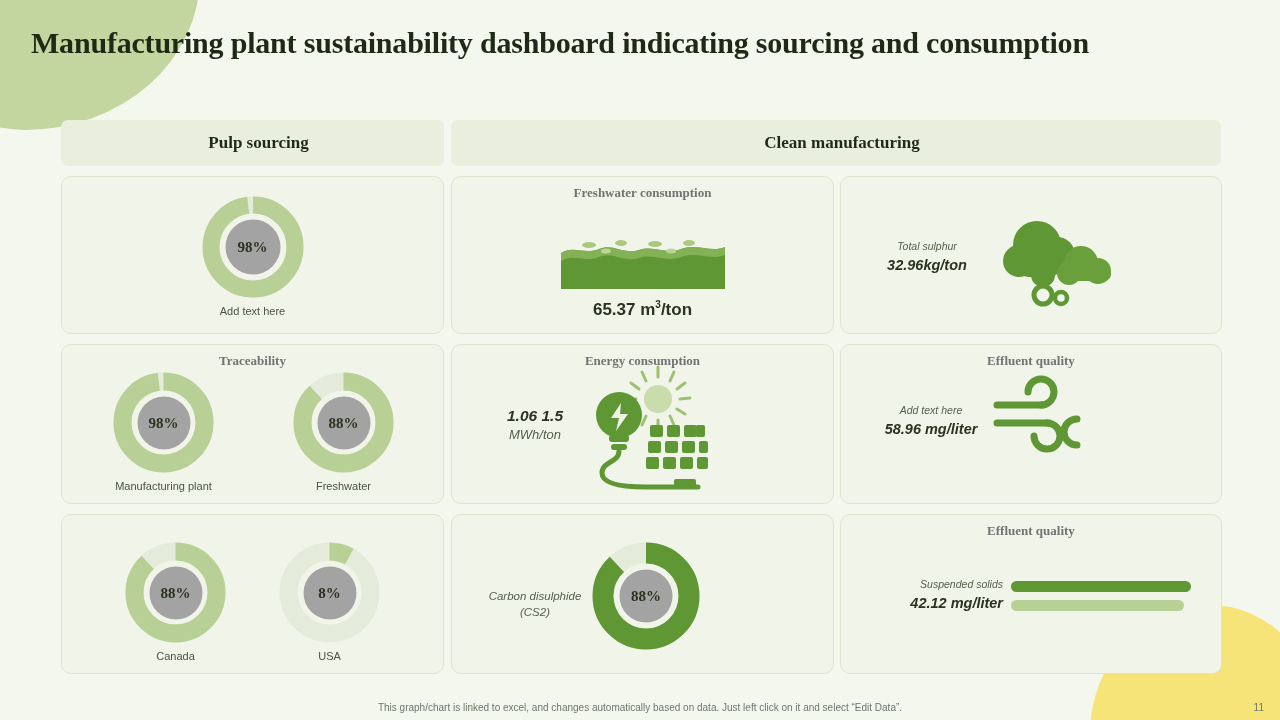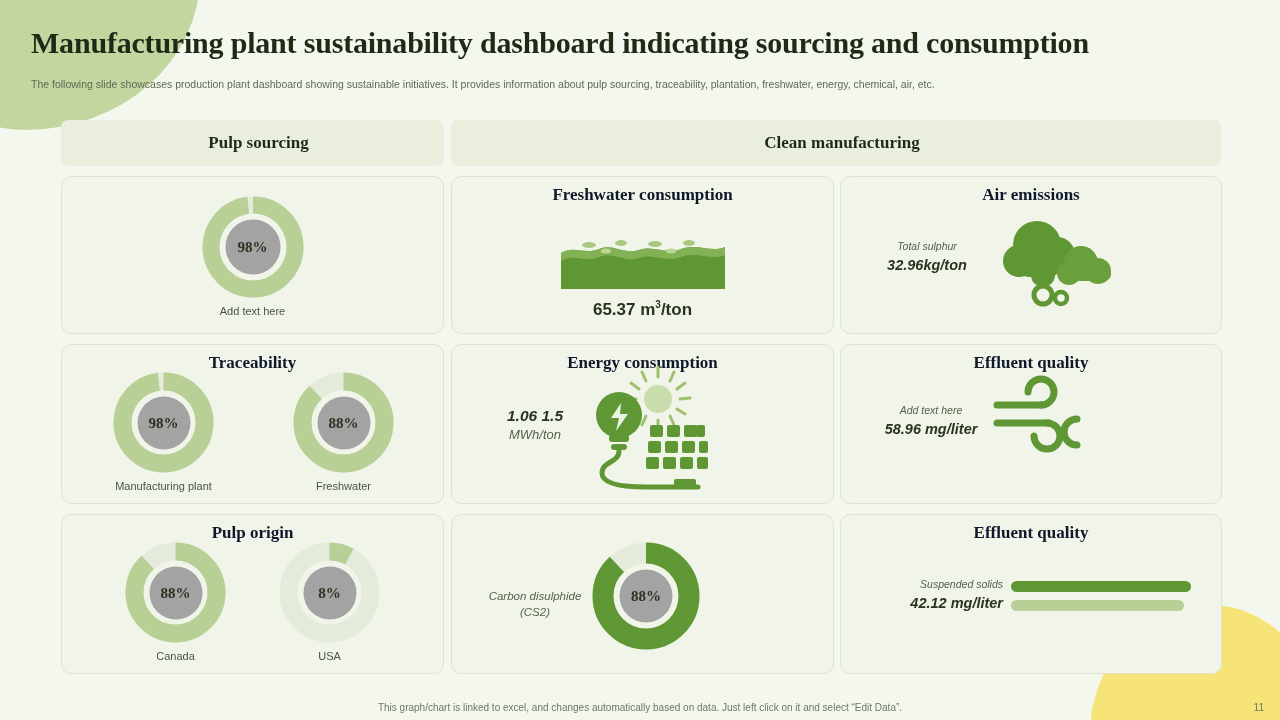--- a/index.html
+++ b/index.html
@@ -83,22 +83,22 @@
     border-radius: 10px;
   }
   .card-title {
     position: absolute;
     top: 8px;
     left: 0;
     width: 100%;
     text-align: center;
     font-family: "Liberation Serif", serif;
     font-weight: bold;
-    font-size: 17px;
-    color: #0f172a;
+    font-size: 13px;
+    color: #737373;
   }
 
   
   .col1 { left: 61px;  width: 383px; }
   .col2 { left: 451px; width: 383px; }
   .col3 { left: 840px; width: 382px; }
   .row1 { top: 176px; height: 158px; }
   .row2 { top: 344px; height: 160px; }
   .row3 { top: 514px; height: 160px; }
 
@@ -176,21 +176,20 @@
 </style>
 </head>
 <body>
 
 <div class="blob-green"></div>
 <div class="blob-yellow"></div>
 
 <div class="page">
 
   <div class="page-title">Manufacturing plant sustainability dashboard indicating sourcing and consumption</div>
-  <div class="page-subtitle">The following slide showcases production plant dashboard showing sustainable initiatives. It provides information about pulp sourcing, traceability, plantation, freshwater, energy, chemical, air, etc.</div>
 
   <div class="band band-pulp">
     <span>Pulp sourcing</span>
   </div>
   <div class="band band-clean">
     <span>Clean manufacturing</span>
   </div>
 
   <div class="card col1 row1">
     <div class="donut-wrap" style="left:50%;top:18px;transform:translateX(-50%);">
@@ -218,21 +217,20 @@
         <ellipse cx="47" cy="16" rx="5" ry="2.5" fill="#b9d694"></ellipse>
         <ellipse cx="112" cy="16" rx="5" ry="2.5" fill="#b9d694"></ellipse>
       </svg>
     </div>
     <div class="center-value" style="top:122px;">
       <span>65.37 m</span><sup style="font-size:10px;">3</sup><span>/ton</span>
     </div>
   </div>
 
   <div class="card col3 row1">
-    <div class="card-title">Air emissions</div>
     <div class="metric" style="left:26px;top:62px;width:120px;">
       <div class="metric-label">Total sulphur</div>
       <div class="metric-value">32.96kg/ton</div>
     </div>
     <div style="position:absolute;left:158px;top:42px;">
       <svg width="120" height="88" viewBox="0 0 120 88">
         <circle cx="38" cy="26" r="24" fill="#5e9733"></circle>
         <circle cx="20" cy="42" r="16" fill="#5e9733"></circle>
         <circle cx="58" cy="36" r="18" fill="#5e9733"></circle>
         <rect x="19" y="38" width="42" height="20" rx="10" fill="#5e9733"></rect>
@@ -335,21 +333,20 @@
         <path d="M4 30 L50 30"></path>
         <path d="M48 30 A13 13 0 1 0 35 17"></path>
         <path d="M4 48 L56 48"></path>
         <path d="M54 48 A13 13 0 1 1 41 61"></path>
         <path d="M84 44 A13 13 0 1 0 84 70"></path>
       </svg>
     </div>
   </div>
 
   <div class="card col1 row3">
-    <div class="card-title">Pulp origin</div>
 
     <div class="donut-wrap" style="left:62px;top:26px;">
       <div class="donut" style="width:103px;height:103px;">
         <svg width="103" height="103" viewBox="0 0 103 103">
           <circle cx="51.5" cy="51.5" r="41" fill="none" stroke="#e5ebdb" stroke-width="18"></circle>
           <circle cx="51.5" cy="51.5" r="41" fill="none" stroke="#b8cf96" stroke-width="18" stroke-dasharray="226.7 31"></circle>
         </svg>
         <div class="donut-inner" style="width:53px;height:53px;font-size:15px;">88%</div>
       </div>
       <div class="donut-caption">Canada</div>

